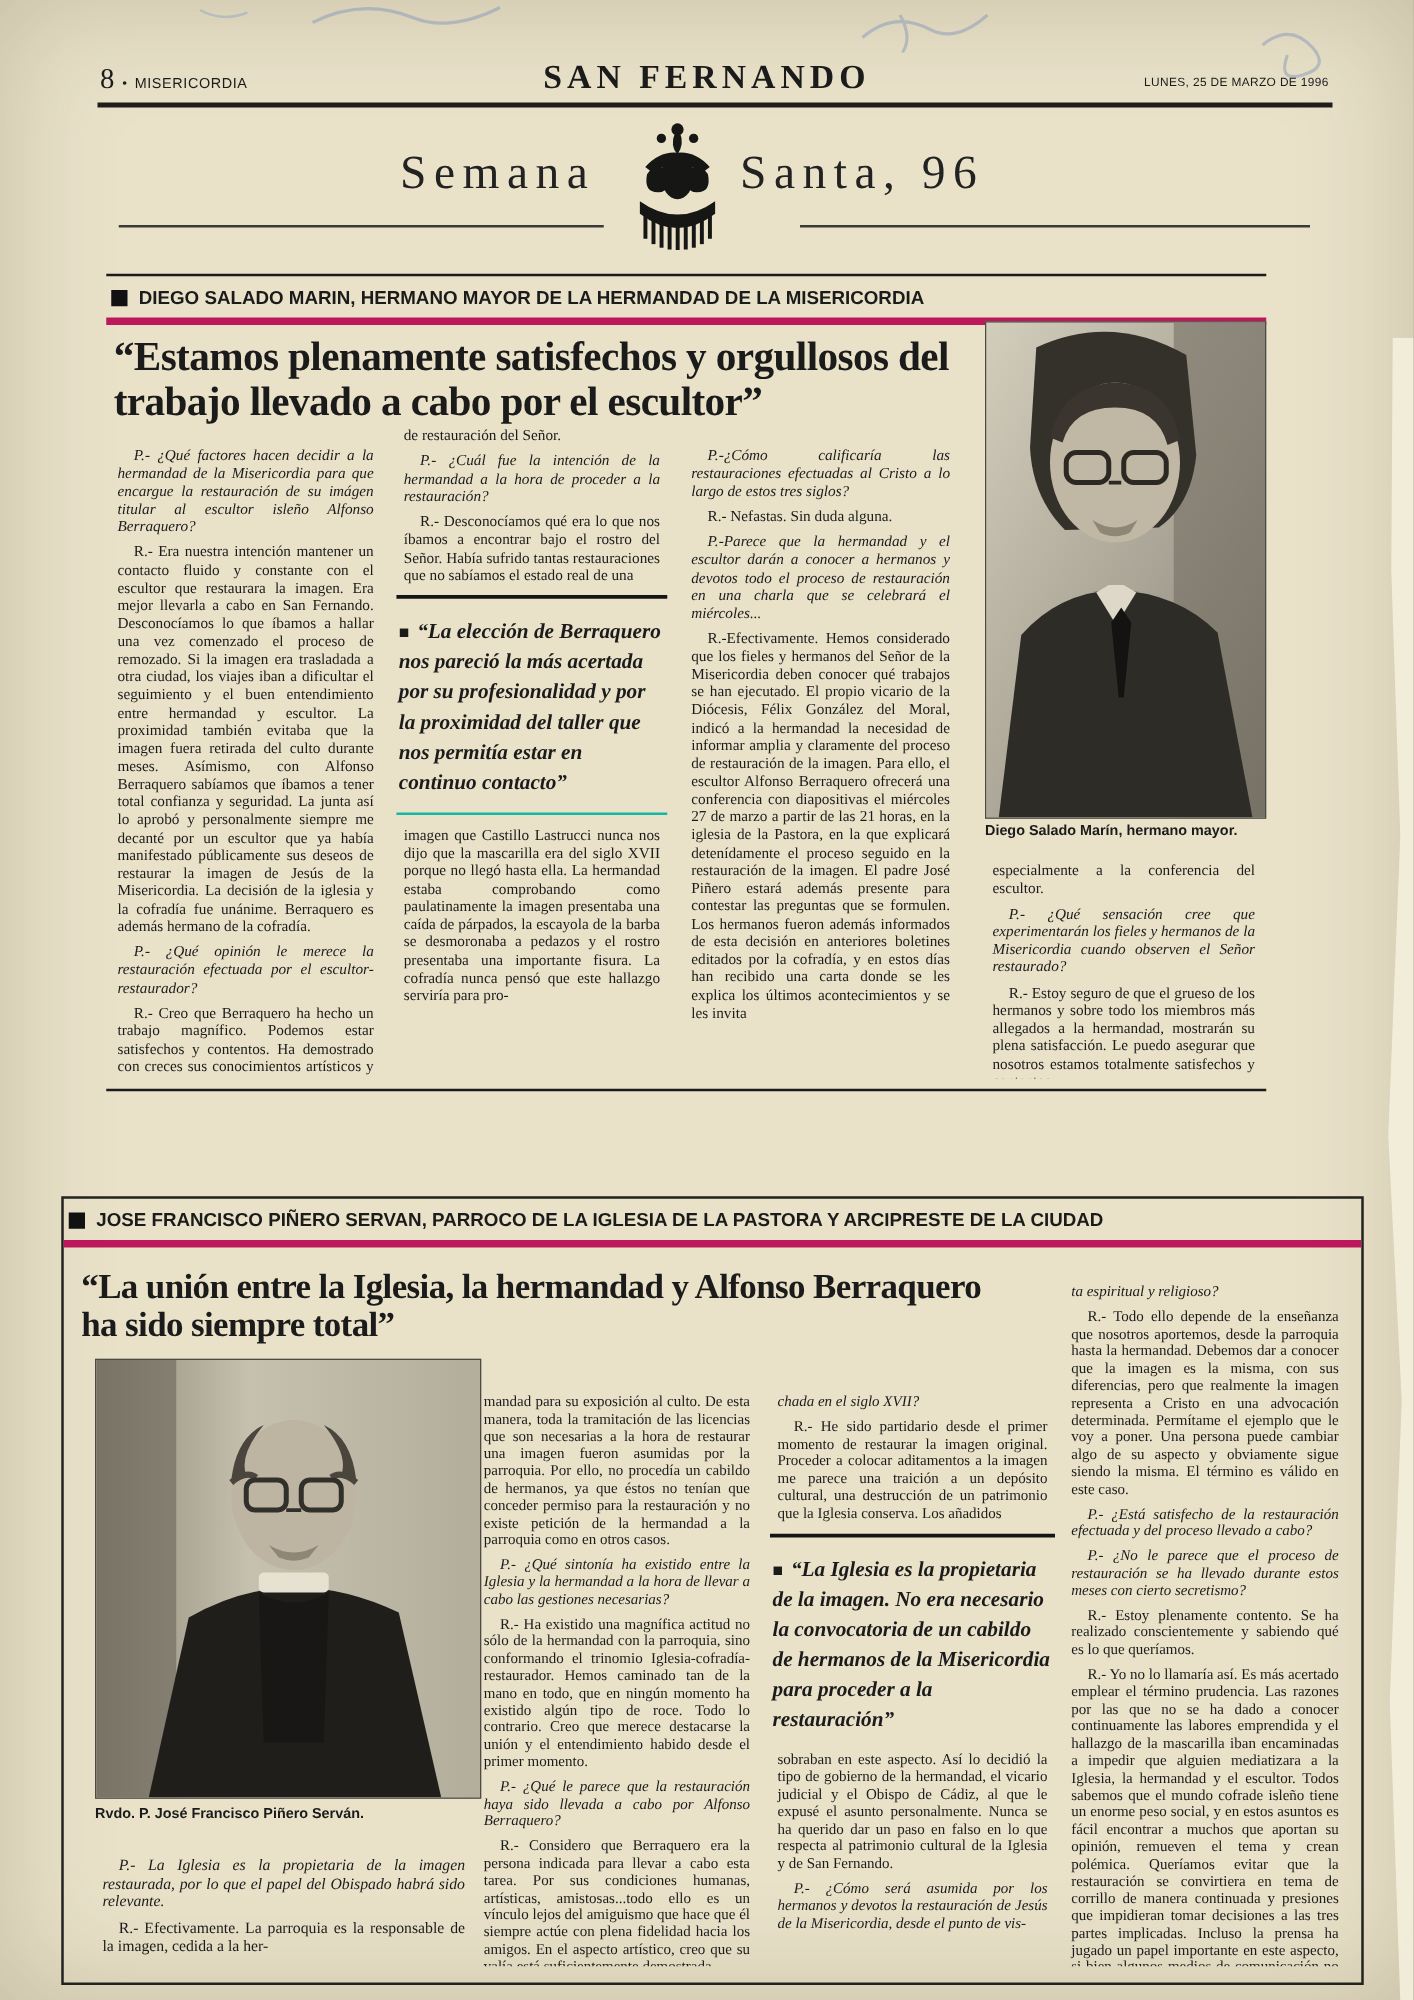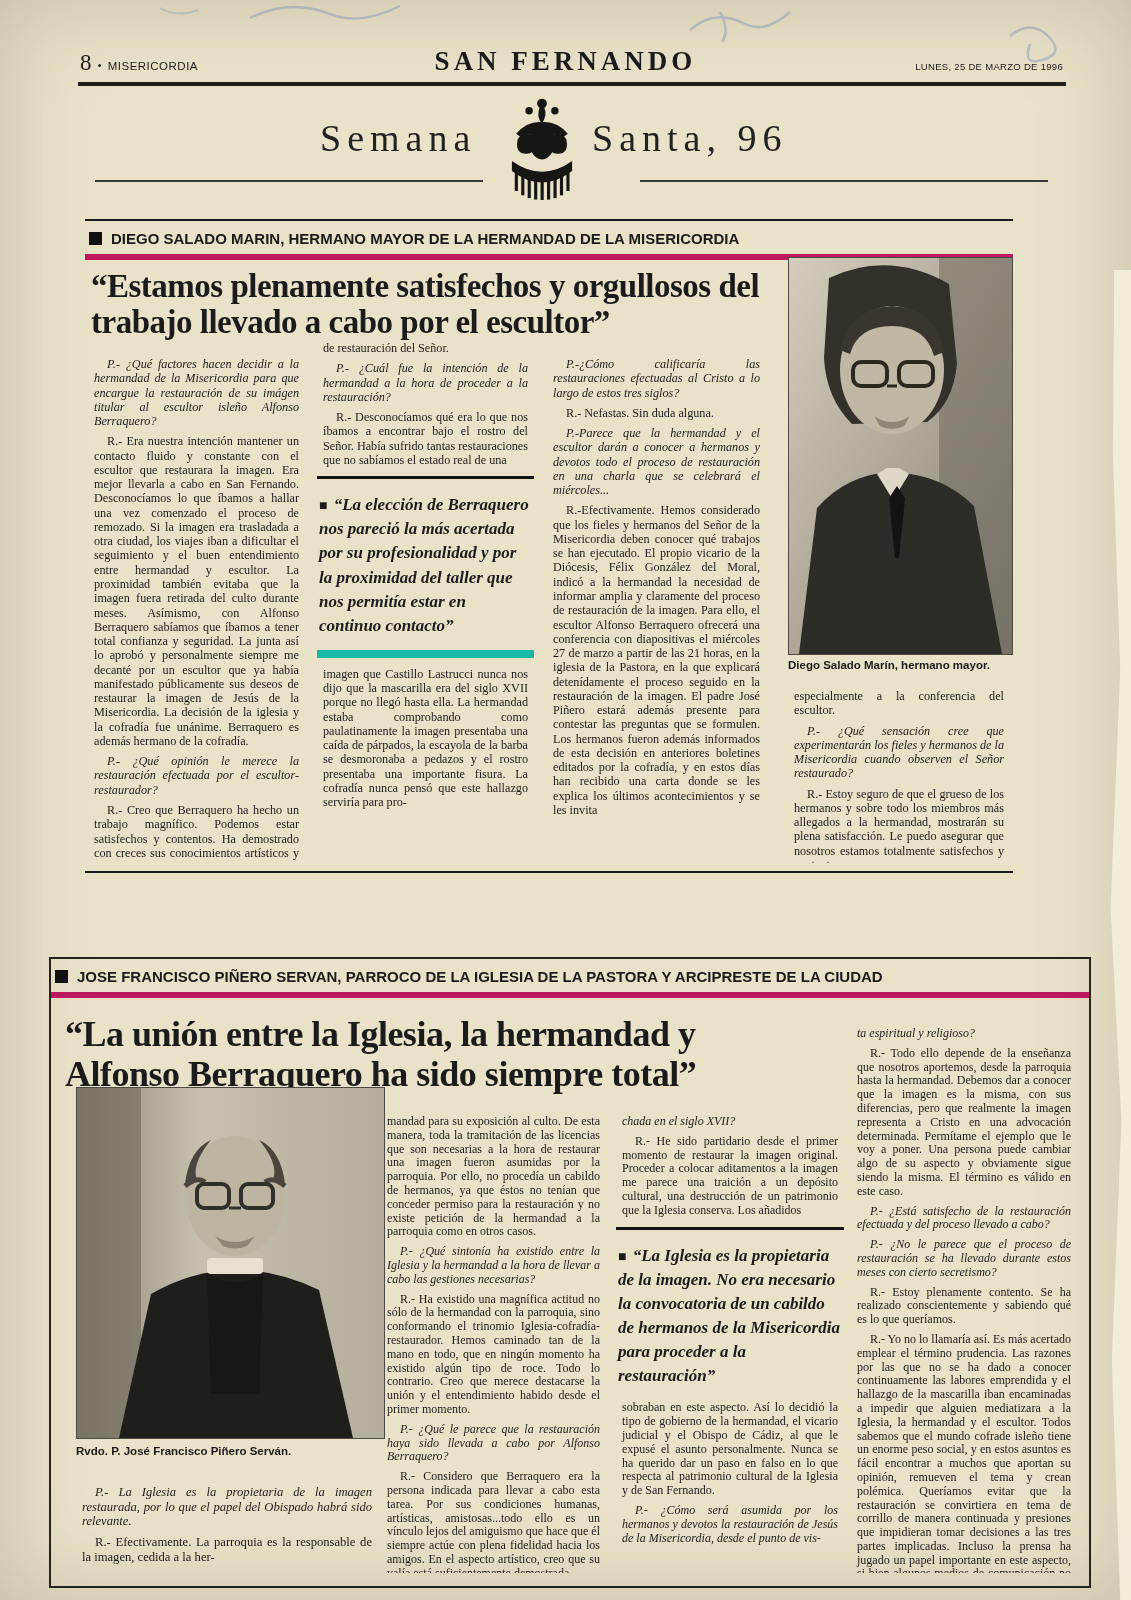--- a/index.html
+++ b/index.html
@@ -34,21 +34,21 @@
             border-top:2px solid #1b1b1b;border-bottom:2px solid #1b1b1b;}
   #article2{left:49px;top:957px;width:1038px;height:627px;border:2px solid #22221f;}
 
   .kicker{display:flex;align-items:center;gap:9px;padding:9px 4px 7px 4px;
           border-bottom:6px solid #be185d;
           font-family:"Liberation Sans",sans-serif;font-weight:bold;font-size:15px;}
   .ksq{width:13px;height:13px;background:#111;flex:0 0 auto;}
 
   .headline{font-weight:bold;letter-spacing:-.5px;}
   #headline1{left:6px;top:48px;width:690px;font-size:33px;line-height:1.08;}
-  #headline2{left:14px;top:56px;width:720px;font-size:36px;line-height:1.1;}
+  #headline2{left:14px;top:56px;width:720px;font-size:28px;line-height:1.1;}
 
   .photo{border:1px solid #4c4a44;background:#b6b0a0;overflow:hidden;}
   #photo1{left:703px;top:36px;width:223px;height:396px;}
   #photo2{left:25px;top:128px;width:307px;height:350px;}
   .caption{font-family:"Liberation Sans",sans-serif;font-weight:bold;font-size:11.5px;}
   #caption1{left:703px;top:438px;width:223px;}
   #caption2{left:25px;top:486px;width:300px;}
 
   .col{position:absolute;overflow:hidden;font-size:12.2px;line-height:1.17;}
   #a1col1{left:3px;  top:130px;width:217px;height:510px;}
@@ -60,21 +60,21 @@
   #a2col2{left:330px;top:150px;width:225px;height:464px;font-size:12.0px;line-height:1.15;}
   #a2col3{left:565px;top:150px;width:228px;height:464px;font-size:12.0px;line-height:1.15;}
   #a2col4{left:800px;top:62px; width:226px;height:552px;font-size:12.0px;line-height:1.15;}
 
   .para{margin:6px;text-align:justify;text-indent:13px;}
   .s-c{text-indent:0;}
   .s-q{font-style:italic;}
   .s-qc{font-style:italic;text-indent:0;}
 
   .pullquote{margin:9px 0;padding:14px 2px 12px 2px;border-top:3.5px solid #141414;
-             border-bottom:8px solid #14b8a6;
+             border-bottom:2px solid #14b8a6;
              font-weight:bold;font-style:italic;font-size:17px;line-height:1.42;}
   #a2col3 .pullquote{border-bottom:none;padding-bottom:4px;}
   .qmark{font-style:normal;font-size:14px;letter-spacing:2px;}
 
   
   .torn-edge{right:0;top:270px;width:24px;height:1330px;background:#f4efdd;
              clip-path:polygon(30% 0,100% 0,100% 100%,55% 100%,20% 82%,60% 64%,15% 48%,55% 30%,25% 14%);
              opacity:.9;}
   .scribbles{left:0;top:0;width:1131px;height:120px;pointer-events:none;opacity:.45;}
 </style>

